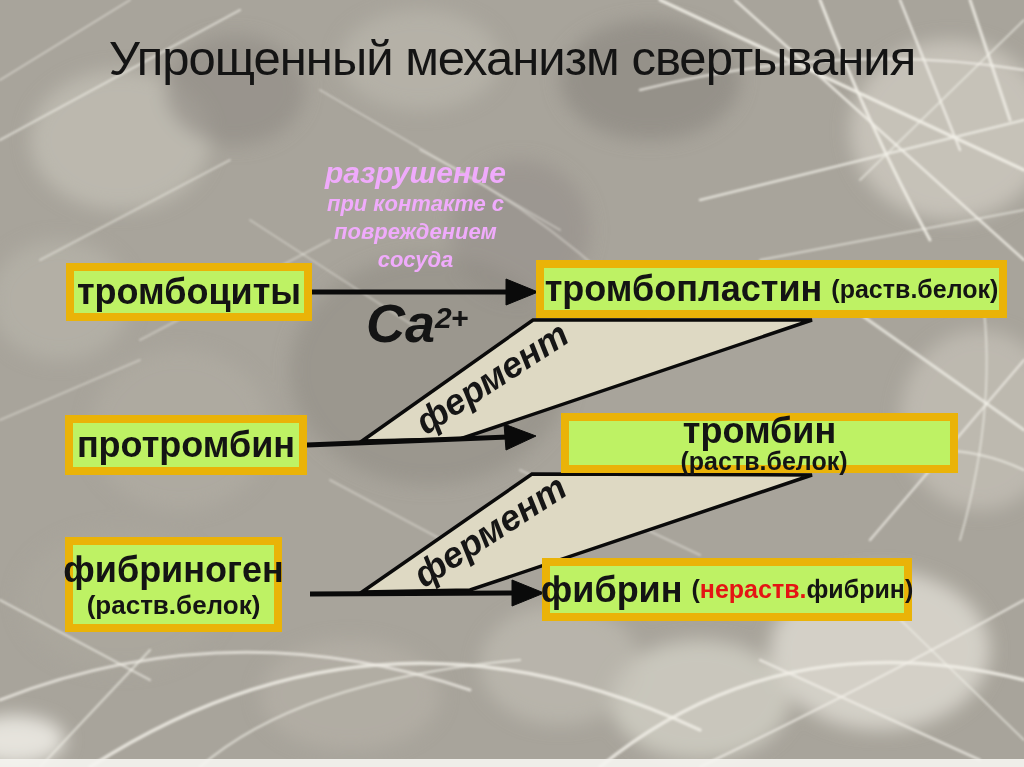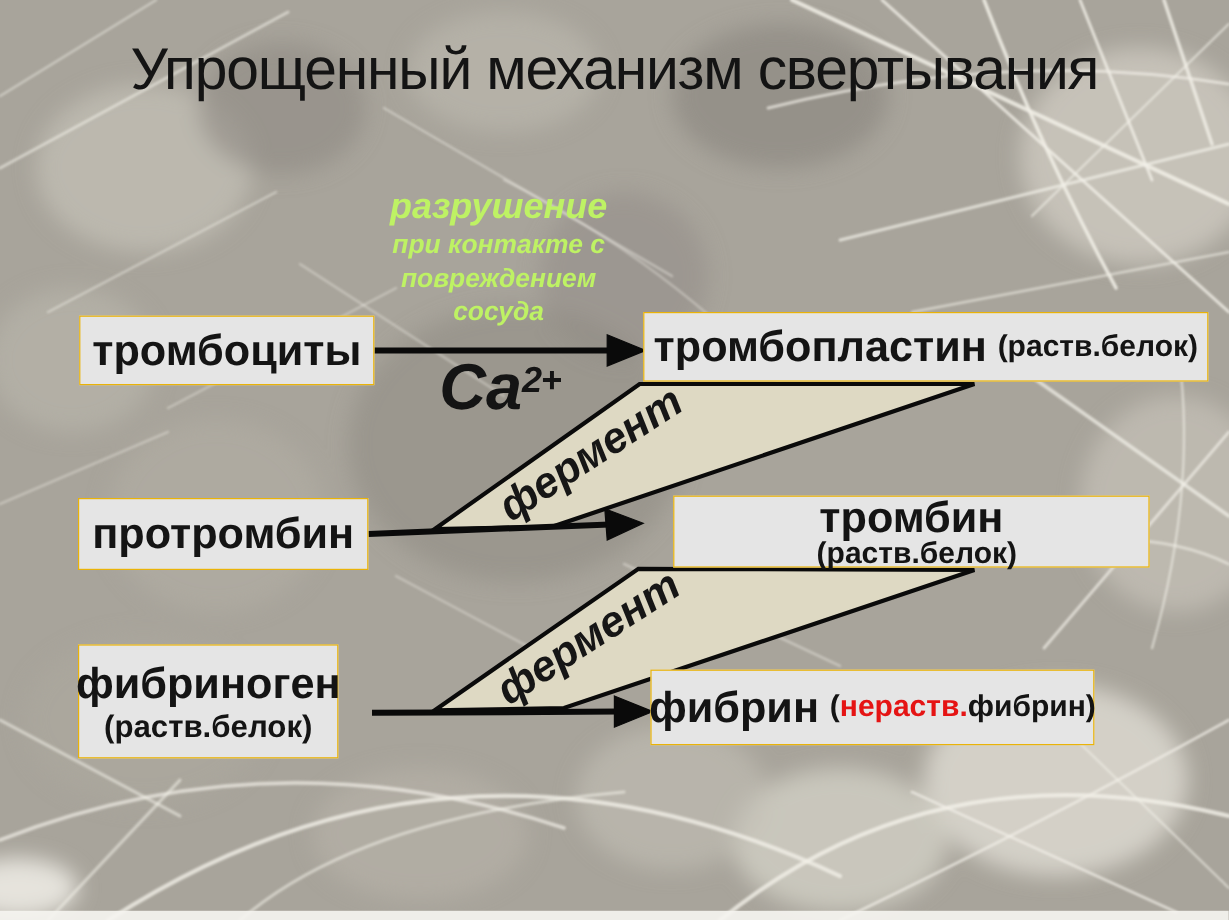--- a/index.html
+++ b/index.html
@@ -9,37 +9,37 @@
   }
   .bg{position:absolute; left:0; top:0; z-index:0;}
   .overlay{position:absolute; left:0; top:0; z-index:2;}
   .title{
     position:absolute; left:0; top:30px; width:1024px; margin:0; z-index:5;
     text-align:center; font-size:49px; font-weight:normal; letter-spacing:-1px;
     color:#141414;
   }
   .flowbox{
     position:absolute; z-index:4; box-sizing:border-box;
-    background:#e5e5e5; border:1px solid #eab308;
+    background:#bef264; border:8px solid #eab308;
     display:flex; align-items:center; justify-content:center;
     font-weight:bold; white-space:nowrap;
   }
   .flowbox .main{font-size:36px; line-height:1;}
   .flowbox .note{font-size:25px; line-height:1; margin-left:9px;text-align:center;}
   .box-platelets   {left:66px;  top:263px; width:246px; height:58px;}
   .box-thromboplastin{left:536px; top:260px; width:471px; height:58px;}
   .box-prothrombin {left:65px;  top:415px; width:242px; height:60px;}
   .box-thrombin    {left:561px; top:413px; width:397px; height:60px;flex-direction:column;}
   .box-fibrinogen  {left:65px;  top:537px; width:217px; height:95px; flex-direction:column;}
   .box-fibrinogen .note{margin-left:0; margin-top:4px; font-size:26px;}
   .box-fibrin      {left:542px; top:558px; width:370px; height:63px;}
   .red{color:#e51414;}
   .destruction{
     position:absolute; left:288px; top:156px; width:255px; z-index:3;
-    text-align:center; font-style:italic; font-weight:bold; color:#bef264;
+    text-align:center; font-style:italic; font-weight:bold; color:#f0abfc;
   }
   .destruction .big{font-size:30px; line-height:34px;}
   .destruction .small{font-size:22px; line-height:28px;}
   .calcium{
     position:absolute; left:366px; top:296px; z-index:3;
     font-size:54px; font-weight:bold; font-style:italic; line-height:1;
   }
   .calcium .sup{font-size:30px; vertical-align:14px; letter-spacing:-1px;}
   .enzyme{
     position:absolute; z-index:3; font-size:36px; font-weight:bold; font-style:italic;

